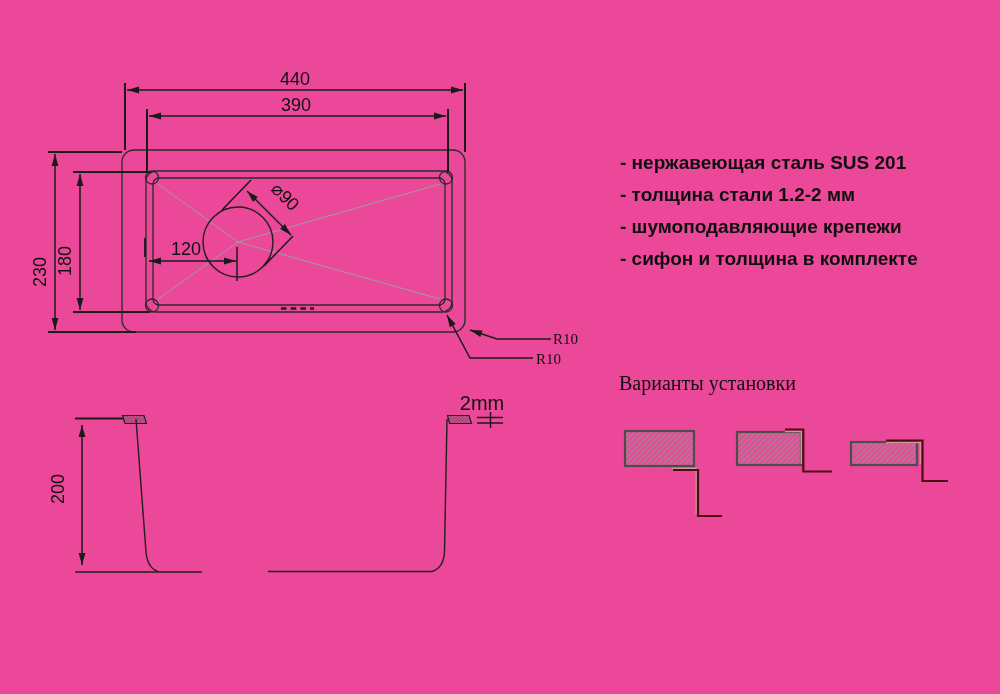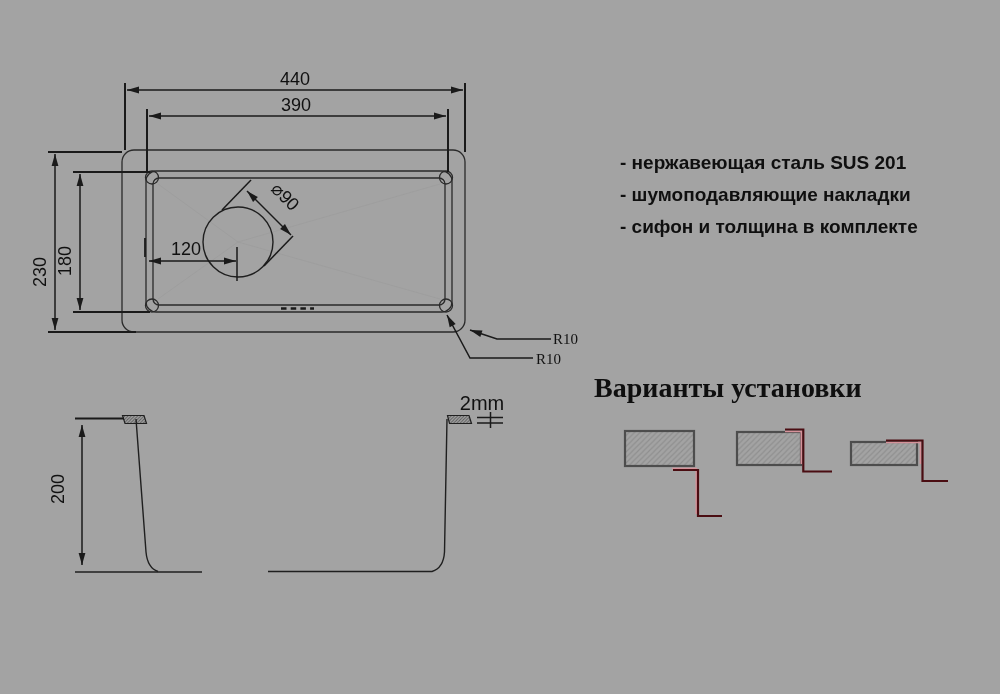--- a/index.html
+++ b/index.html
@@ -1,38 +1,38 @@
 <!DOCTYPE html>
 <html><head>
 <meta charset="utf-8">
 <style>
   html,body{margin:0;padding:0;background:#ffffff;}
   #page{
-    position:relative; width:1000px; height:694px; background:#a3a3a3;
+    position:relative; width:1000px; height:694px; background:#ec4899;
     outline:1px solid #d6d6d6; overflow:hidden;
     font-family:"Liberation Sans", sans-serif; color:#0f0f0f;
   }
   #drawing{position:absolute; left:0; top:0;}
   .lw     {stroke:#1f1f1f; stroke-width:1.4; fill:none;}          
   .lw-thin{stroke:#9e9e9e; stroke-width:1;   fill:none;}          
   .rim    {stroke:#2a2a2a; stroke-width:1.3; fill:none;}
   .ext    {stroke:#1a1a1a; stroke-width:2;   fill:none;}          
   .dim    {stroke:#1a1a1a; stroke-width:1.5; fill:none;}          
   .tick   {stroke:#1a1a1a; stroke-width:1.8; fill:none;}
   .dimtxt {font:18px "Liberation Sans", sans-serif; fill:#111;}
   .radtxt {font:15px "Liberation Serif", serif;     fill:#111;}
   .ct     {fill:url(#hatch); stroke:#4d4d4d; stroke-width:2.2;}   
   .flange {fill:url(#hatch2); stroke:#1f1f1f; stroke-width:1.2;}
   #features{
     position:absolute; left:620px; top:147px;
     font-size:19px; line-height:32px; white-space:nowrap;font-weight:bold;
   }
   #install-title{
-    position:absolute; left:594px; top:372px;
-    font-family:"Liberation Serif", serif; font-size:28px; white-space:nowrap;font-weight:bold;
+    position:absolute; left:619px; top:372px;
+    font-family:"Liberation Serif", serif; font-size:20px; white-space:nowrap;
   }
 </style>
 </head>
 <body>
 
 <div id="page">
 
   <svg id="drawing" width="1000" height="694" viewBox="0 0 1000 694">
     <defs>
       <marker id="arr" viewBox="0 0 13 8" refX="12.5" refY="4" markerWidth="13" markerHeight="8" markerUnits="userSpaceOnUse" orient="auto-start-reverse">
@@ -163,19 +163,20 @@
       <g>
         <rect x="851" y="442" width="66" height="23" class="ct"></rect>
         <polyline points="886,442.5 920.5,442.5 920.5,464" fill="none" stroke-width="1.6" stroke="#d6929a"></polyline>
         <polyline points="886,440.5 922.5,440.5 922.5,481 948,481" fill="none" stroke-width="2.2" stroke="#4a0d12"></polyline>
       </g>
     </g>
   </svg>
 
   <div id="features">
     <div>- нержавеющая сталь SUS 201</div>
-    <div>- шумоподавляющие накладки</div>
+    <div>- толщина стали 1.2-2 мм</div>
+    <div>- шумоподавляющие крепежи</div>
     <div>- сифон и толщина в комплекте</div>
   </div>
 
   <div id="install-title">Варианты установки</div>
 
 </div>
 
 </body></html>

